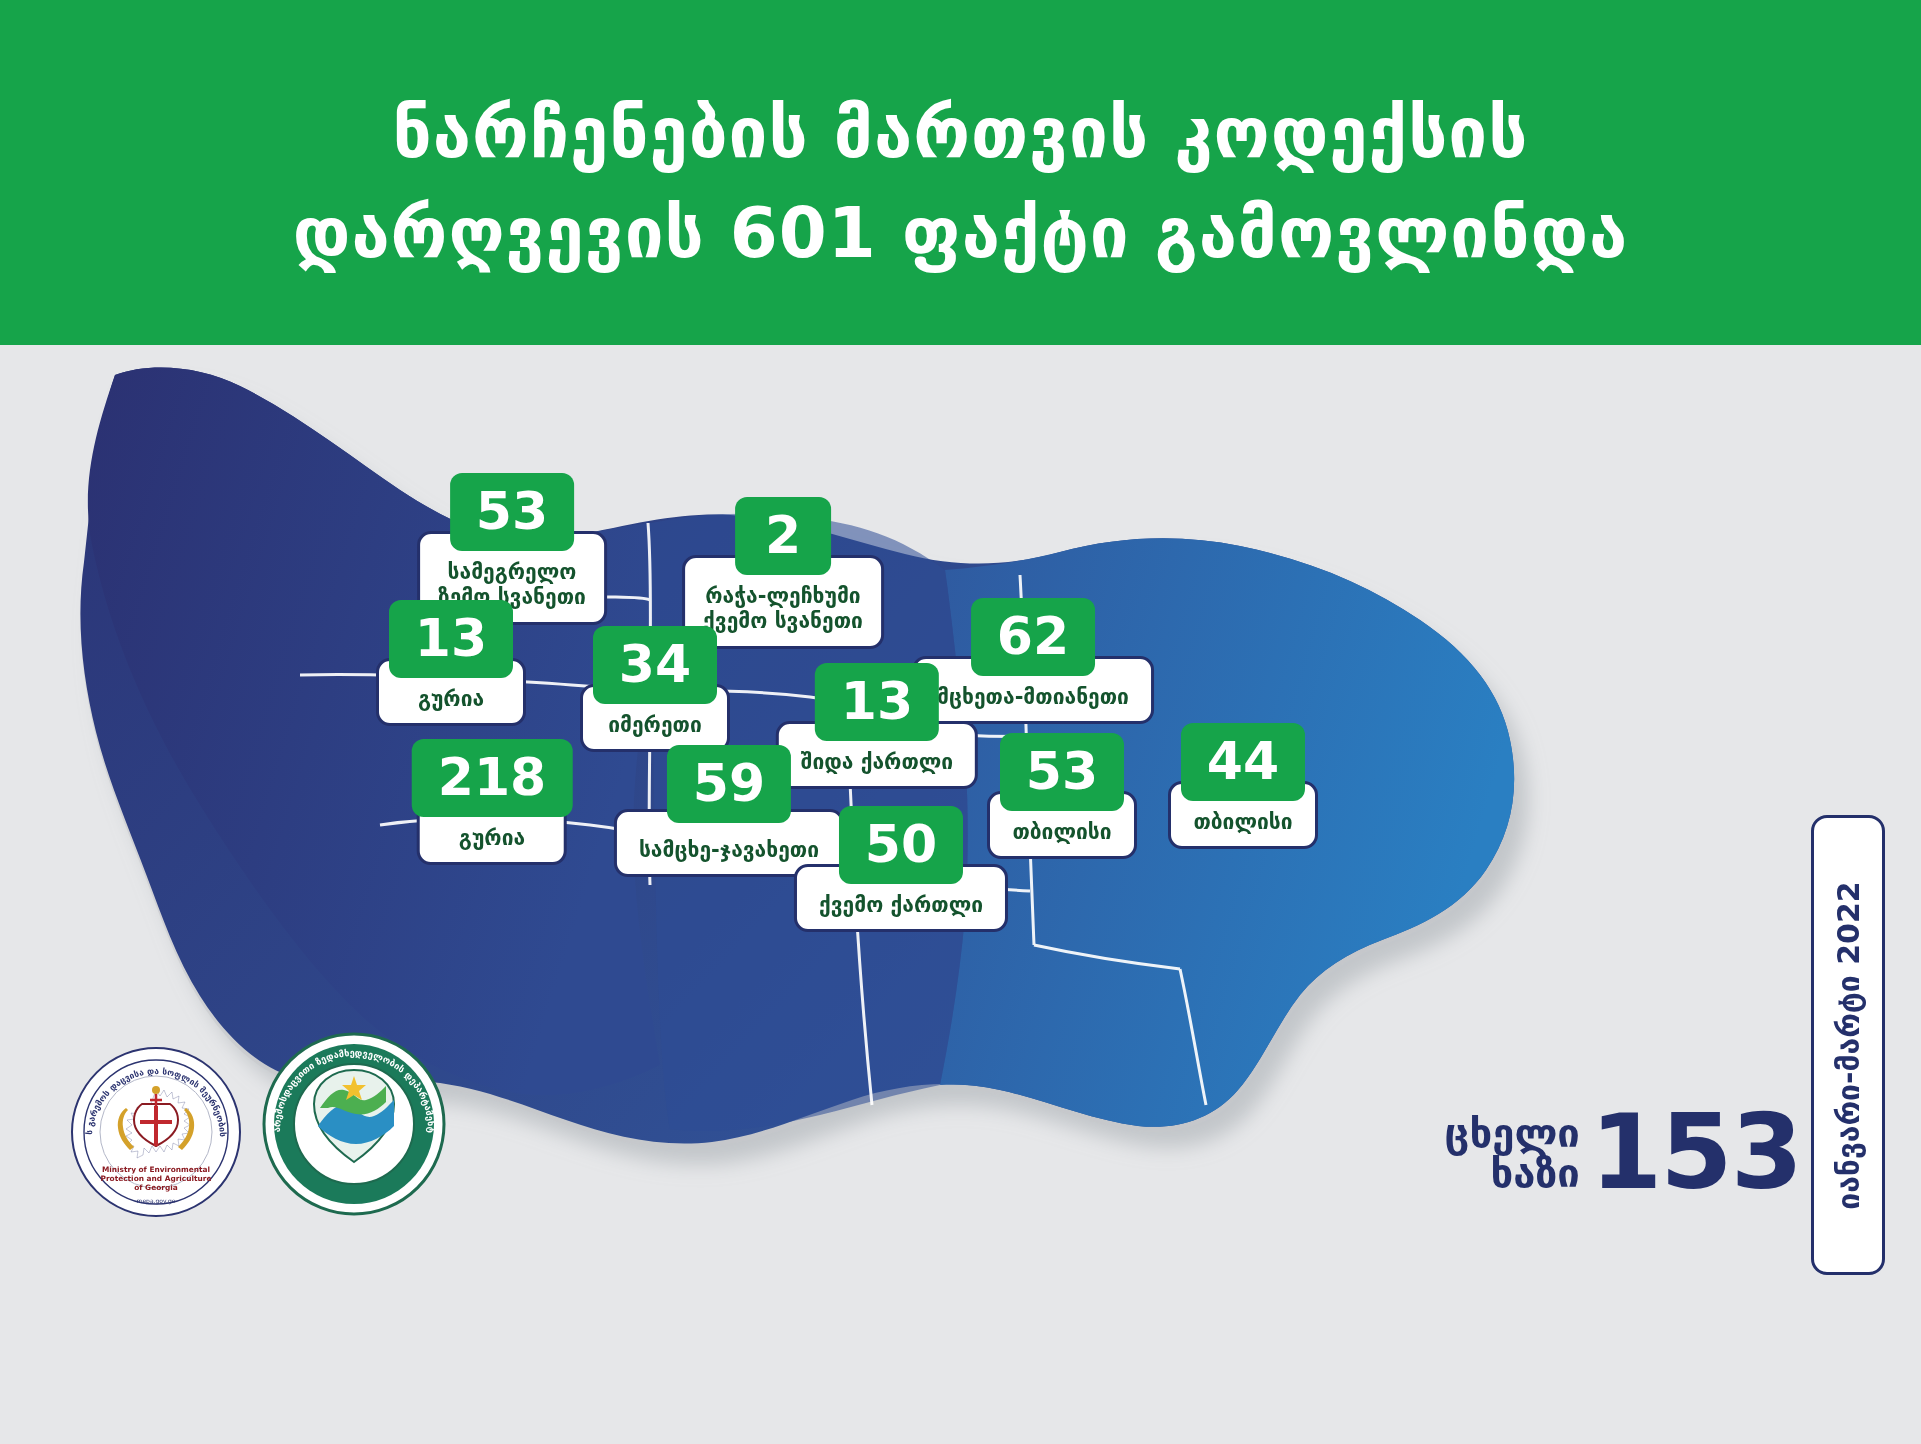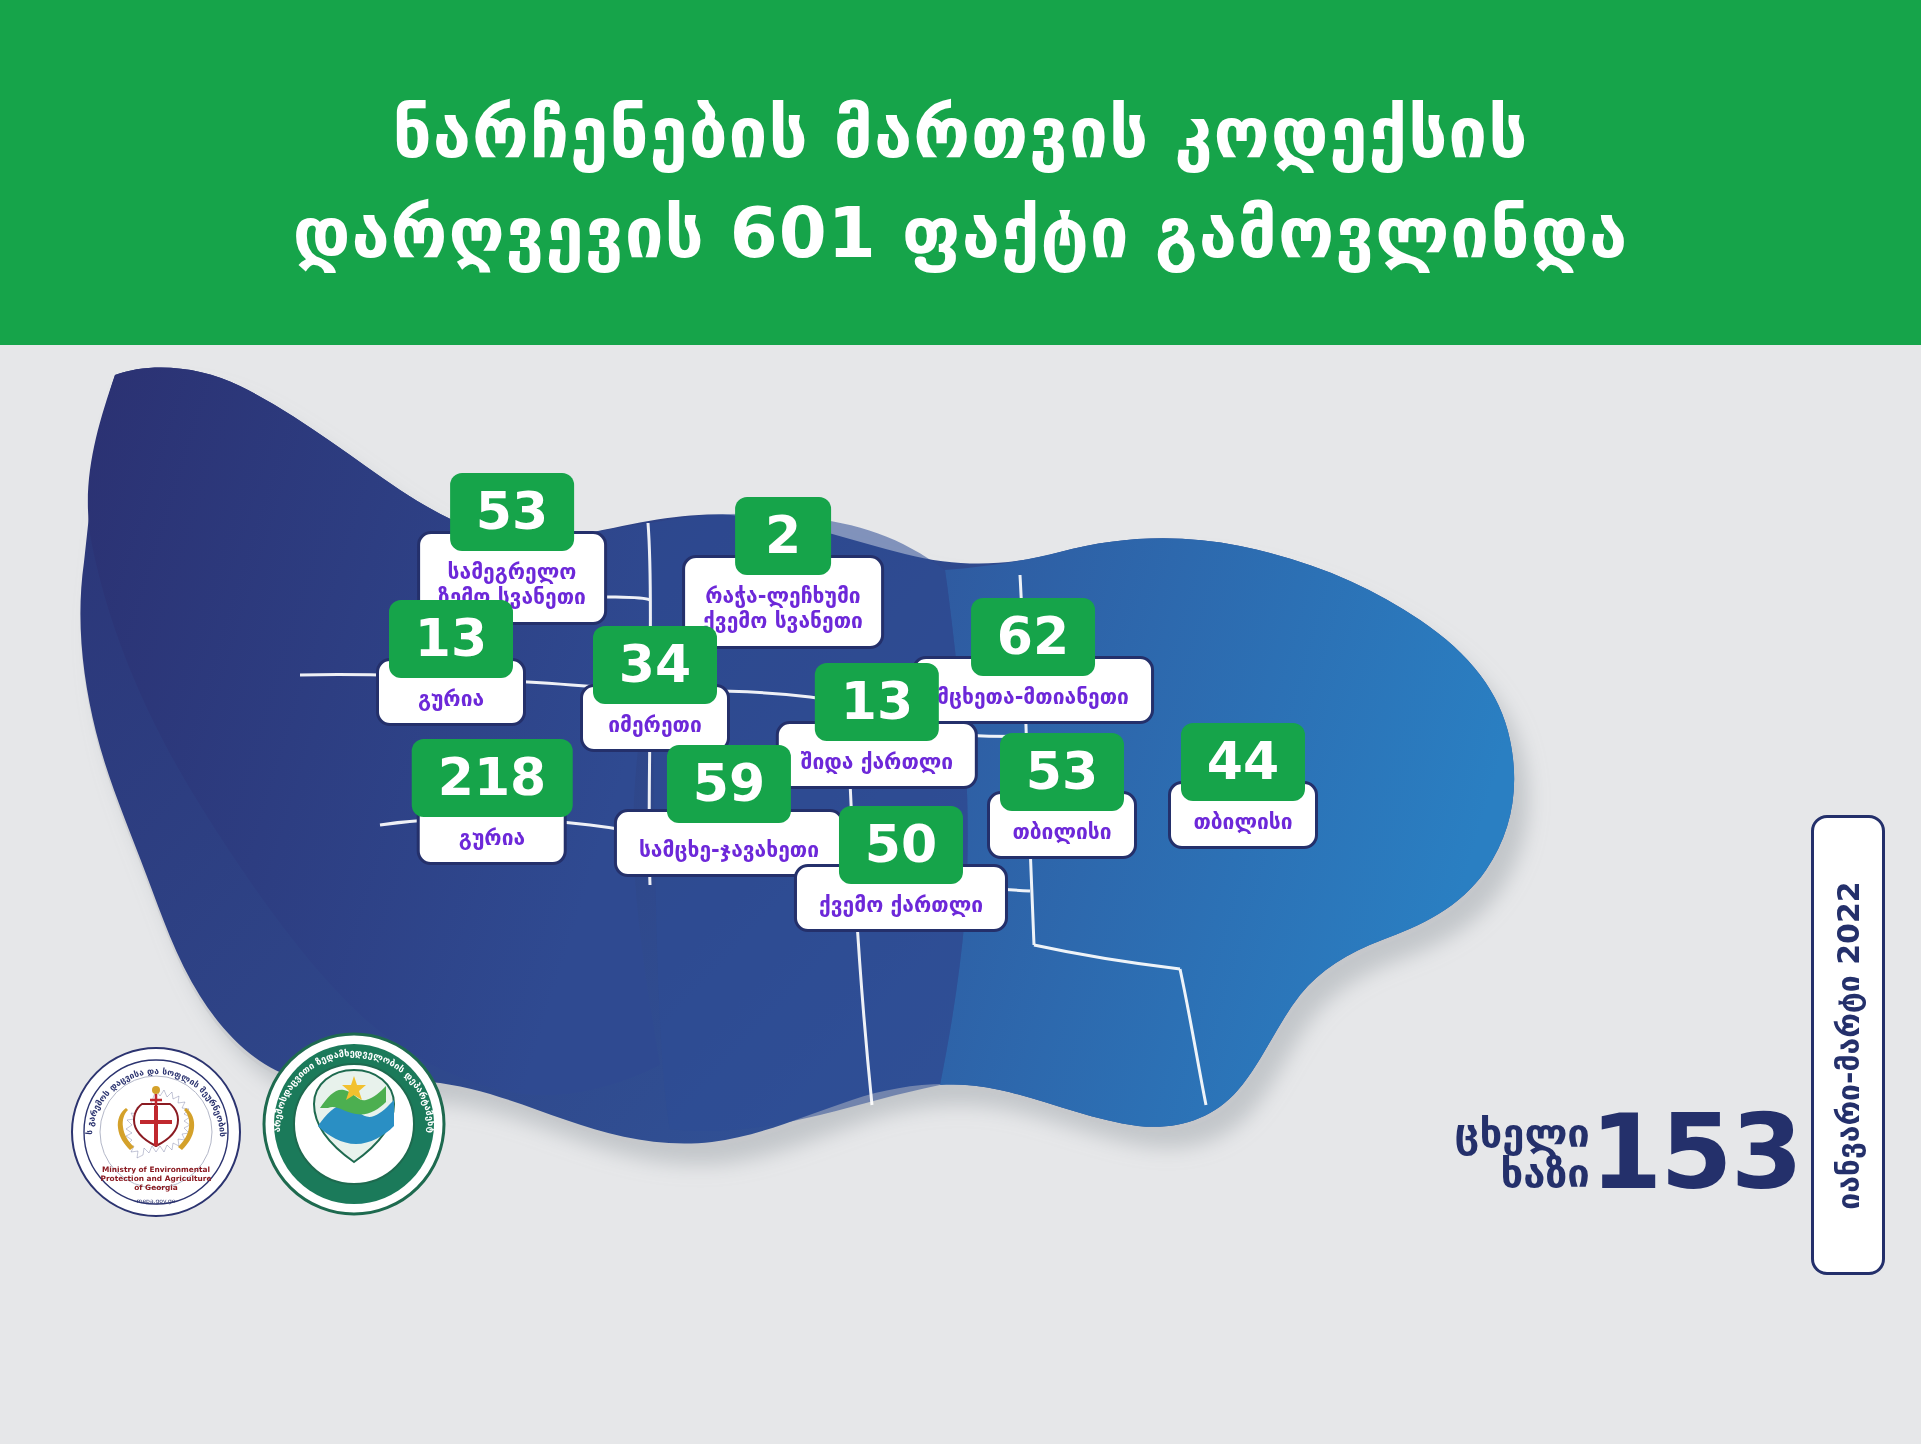--- a/index.html
+++ b/index.html
@@ -59,21 +59,21 @@
     line-height: 1;
     padding: 12px 26px 14px;
     border-radius: 12px;
     position: relative;
     z-index: 3;
     min-width: 96px;
     text-align: center;
   }
   .pin-name {
     background: #ffffff;
-    color: #6d28d9;
+    color: #14532d;
     border: 3px solid #24306b;
     border-radius: 14px;
     font-size: 21px;
     font-weight: bold;
     line-height: 1.18;
     padding: 26px 22px 11px;
     margin-top: -20px;
     text-align: center;
     white-space: pre-line;
     position: relative;
@@ -105,20 +105,21 @@
   
   .emblems { position: absolute; left: 70px; bottom: 52px; display: flex; gap: 18px; align-items: flex-end; }
   .emblem { position: relative; }
 
   
   .hotline {
     position: absolute;
     right: 120px; bottom: 74px;
     display: flex;
     align-items: center;
+    gap: 10px;
   }
   .hotline-words {
     color: #24306b;
     font-weight: bold;
     font-size: 40px;
     line-height: 1.0;
     text-align: right;
   }
   .hotline-number {
     color: #24306b;

